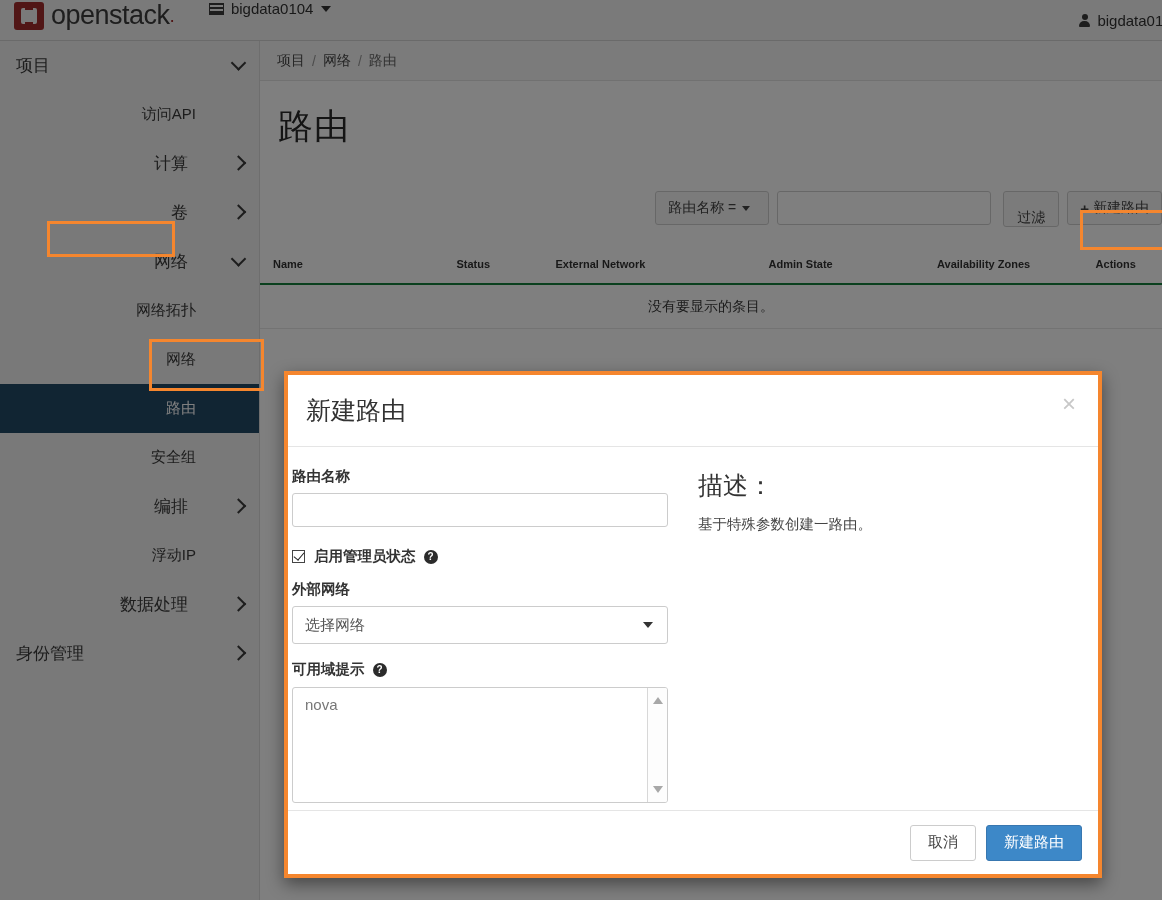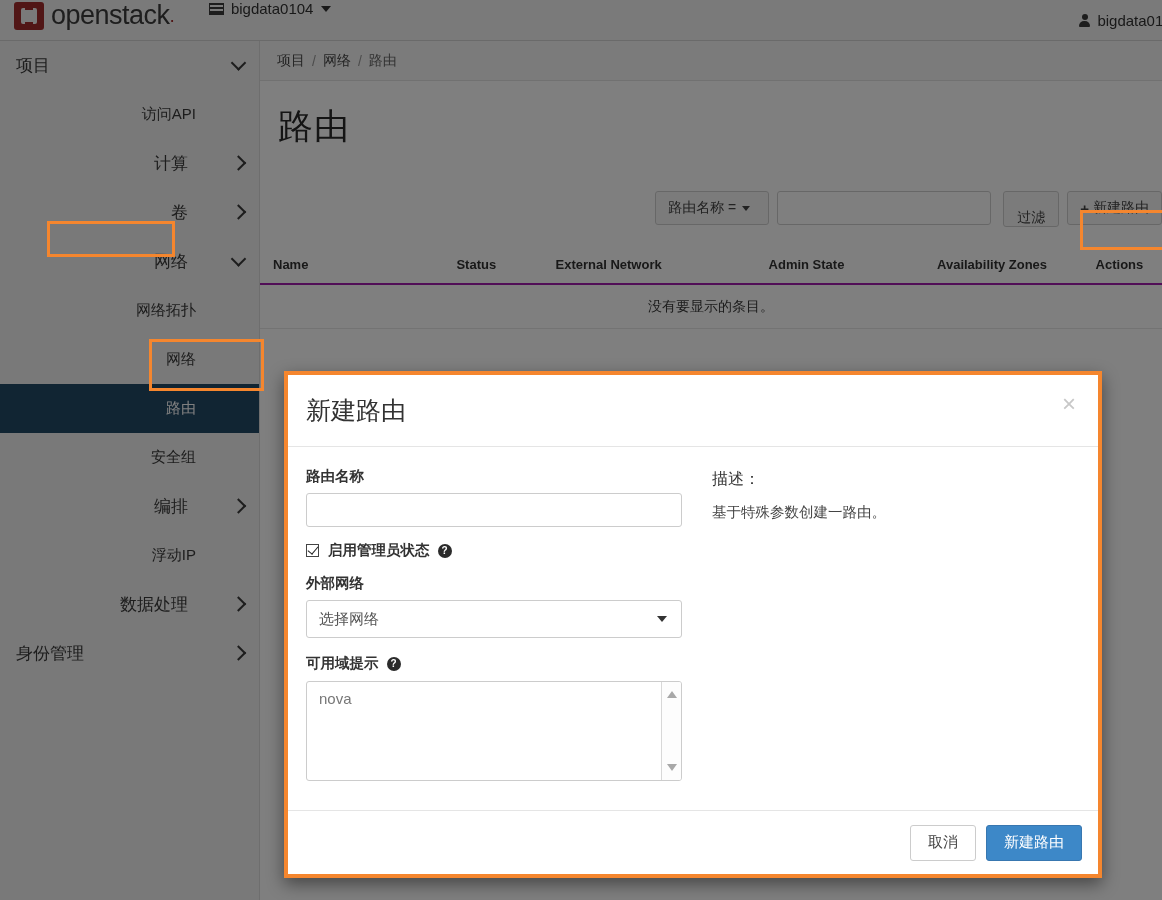--- a/index.html
+++ b/index.html
@@ -237,24 +237,24 @@
     z-index: 40;
   }
 
   
   .data-table {
     position: absolute; top: 204px; left: 0;
     width: 902px;
   }
   .thead {
     display: flex;
-    border-bottom: 2px solid #a21caf;
+    border-bottom: 2px solid #15803d;
     height: 40px;
     align-items: center;
-    font-size: 13px;
+    font-size: 11px;
     font-weight: bold;
     color: #333;
   }
   .th-name   { width: 190px; padding-left: 13px; }
   .th-status { width: 100px; margin-left: 8px; }
   .th-ext    { width: 215px; }
   .th-admin  { width: 170px; }
   .th-az     { width: 160px; }
   .th-act    { width: 67px; }
   .empty-row {
@@ -297,42 +297,42 @@
   .modal-close {
     position: absolute; right: 16px; top: 16px;
     font-size: 24px; color: #c8c8c8;
     cursor: pointer; line-height: 1;
     background: none; border: none;
     font-family: "Liberation Sans", sans-serif;
   }
   .modal-body {
     flex: 1;
     display: flex;
-    padding: 20px 18px 0 18px;
+    padding: 20px 18px 0 4px;
   }
   .form-col { width: 382px; }
   .desc-col { flex: 1; padding-left: 24px; padding-top: 2px; }
 
   .field-label {
     font-size: 14.5px; font-weight: bold; color: #333;
     margin-bottom: 7px;
     display: flex; align-items: center;
   }
   .text-input {
     width: 376px; height: 34px;
     border: 1px solid #cccccc;
     border-radius: 3px;
     padding: 0 10px;
     font-size: 14px;
     font-family: "Liberation Sans", sans-serif;
     background: #fff;
   }
   .check-row {
     display: flex; align-items: center;
-    margin-top: 14px; margin-bottom: 14px;
+    margin-top: 20px; margin-bottom: 14px;
     font-size: 14.5px; font-weight: bold; color: #333; text-align: center;
   }
   .cbox {
     width: 13px; height: 13px;
     border: 1.4px solid #444;
     margin-right: 9px;
     position: relative;
     background: #fff;
     flex: none;
   }
@@ -365,21 +365,21 @@
     cursor: pointer;
     position: relative;
   }
   .select-box .caret-dn {
     position: absolute; right: 14px;
     border-left-width: 5px; border-right-width: 5px;
     border-top-width: 6px; border-top-color: #333;
     margin: 0;
   }
   .listbox {
-    width: 376px; height: 100px;
+    width: 376px; height: 116px;
     border: 1px solid #cccccc;
     border-radius: 3px;
     background: #fff;
     position: relative;
     overflow: hidden;
     margin-top: 8px;
   }
   .listbox-opt {
     padding: 8px 12px;
     font-size: 15px; color: #777;
@@ -394,21 +394,21 @@
   .lb-arrow {
     position: absolute; left: 5px;
     width: 0; height: 0;
     border-left: 5px solid transparent;
     border-right: 5px solid transparent;
   }
   .lb-arrow.up { top: 9px; border-bottom: 7px solid #a8a8a8; }
   .lb-arrow.dn { bottom: 9px; border-top: 7px solid #a8a8a8; }
 
   .desc-title {
-    font-size: 16px; color: #333; font-weight: normal;
+    font-size: 25px; color: #333; font-weight: normal;
     margin: 0 0 12px 0;
   }
   .desc-text {
     font-size: 14.5px; color: #444; line-height: 1.5;
     margin: 0;
   }
 
   .modal-footer {
     flex: none;
     height: 64px;

